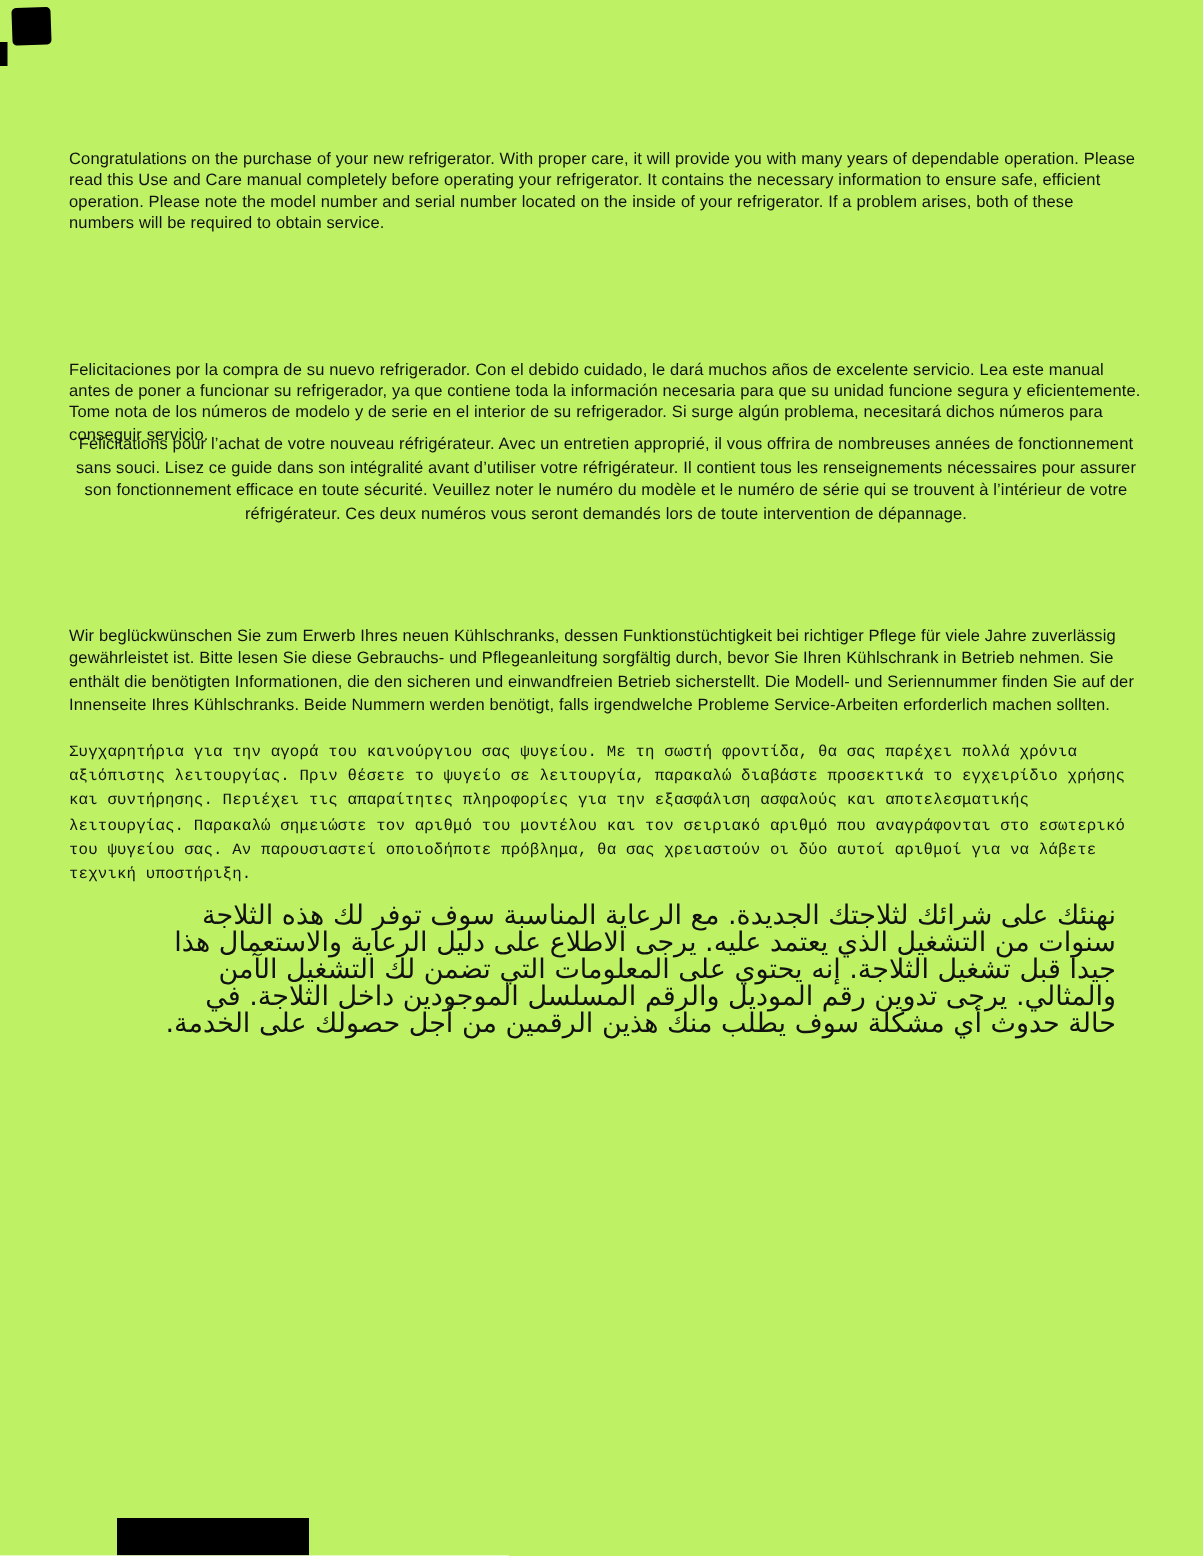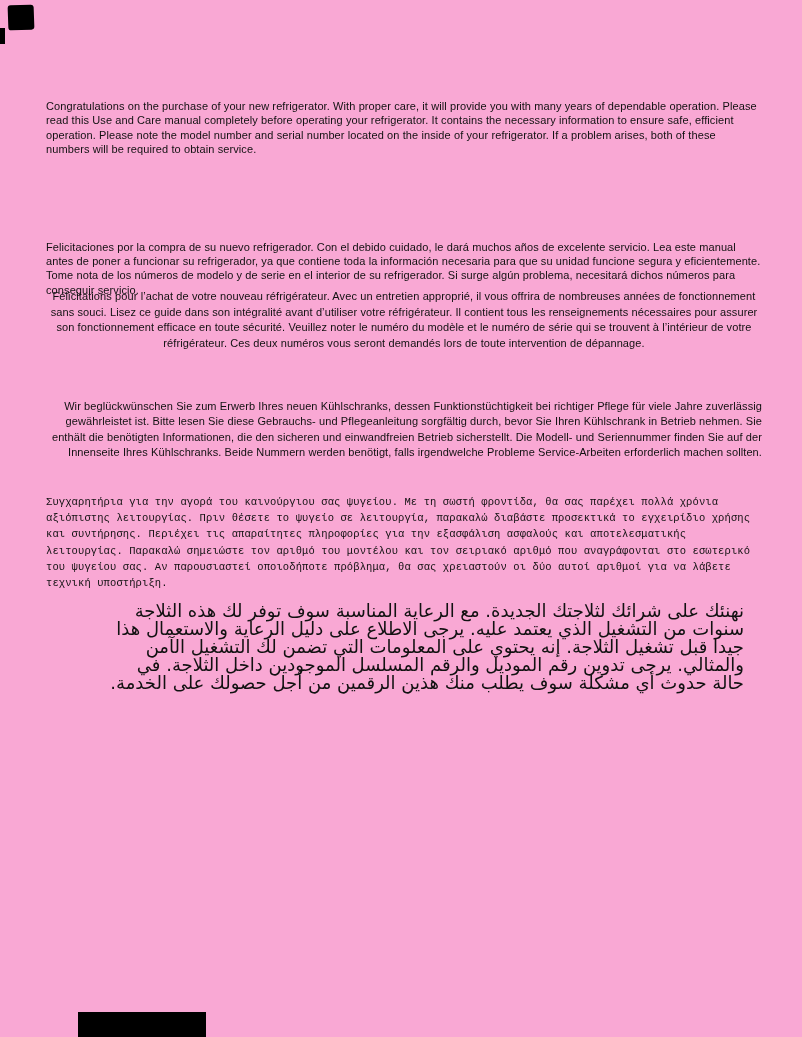--- a/index.html
+++ b/index.html
@@ -1,39 +1,39 @@
 <!DOCTYPE html>
 <html><head>
 <meta charset="utf-8">
 <style>
   * { margin: 0; padding: 0; box-sizing: border-box; }
   html, body { background: #ffffff; }
   .page {
     position: relative;
     width: 802px;
     height: 1037px;
-    background: #f9a8d4;
+    background: #bef264;
     font-family: "Liberation Sans", sans-serif;
     color: #111111;
     overflow: hidden;
   }
   .para {
     position: absolute;
     left: 46px;
     width: 716px;
     font-size: 11px;
     line-height: 14.3px;
     letter-spacing: 0.1px;
     text-align: left;
     white-space: normal;
   }
   .para-en { top: 99px; }
   .para-es { top: 194px; line-height: 14.2px; margin-top: 46px; }
   .para-fr { top: 289px; line-height: 15.5px; text-align: center; }
-  .para-de { top: 399px; line-height: 15.3px; text-align: right; }
+  .para-de { top: 417px; line-height: 15.3px; }
   .para-el { top: 494px; line-height: 16.2px; font-family: Liberation Mono, monospace; font-size: 10.5px; }
   .para-ar {
     top: 602px;
     left: 110px;
     width: 634px;
     direction: rtl;
     text-align: right;
     font-size: 18px;
     line-height: 18px;
     font-family: "DejaVu Sans", sans-serif;

